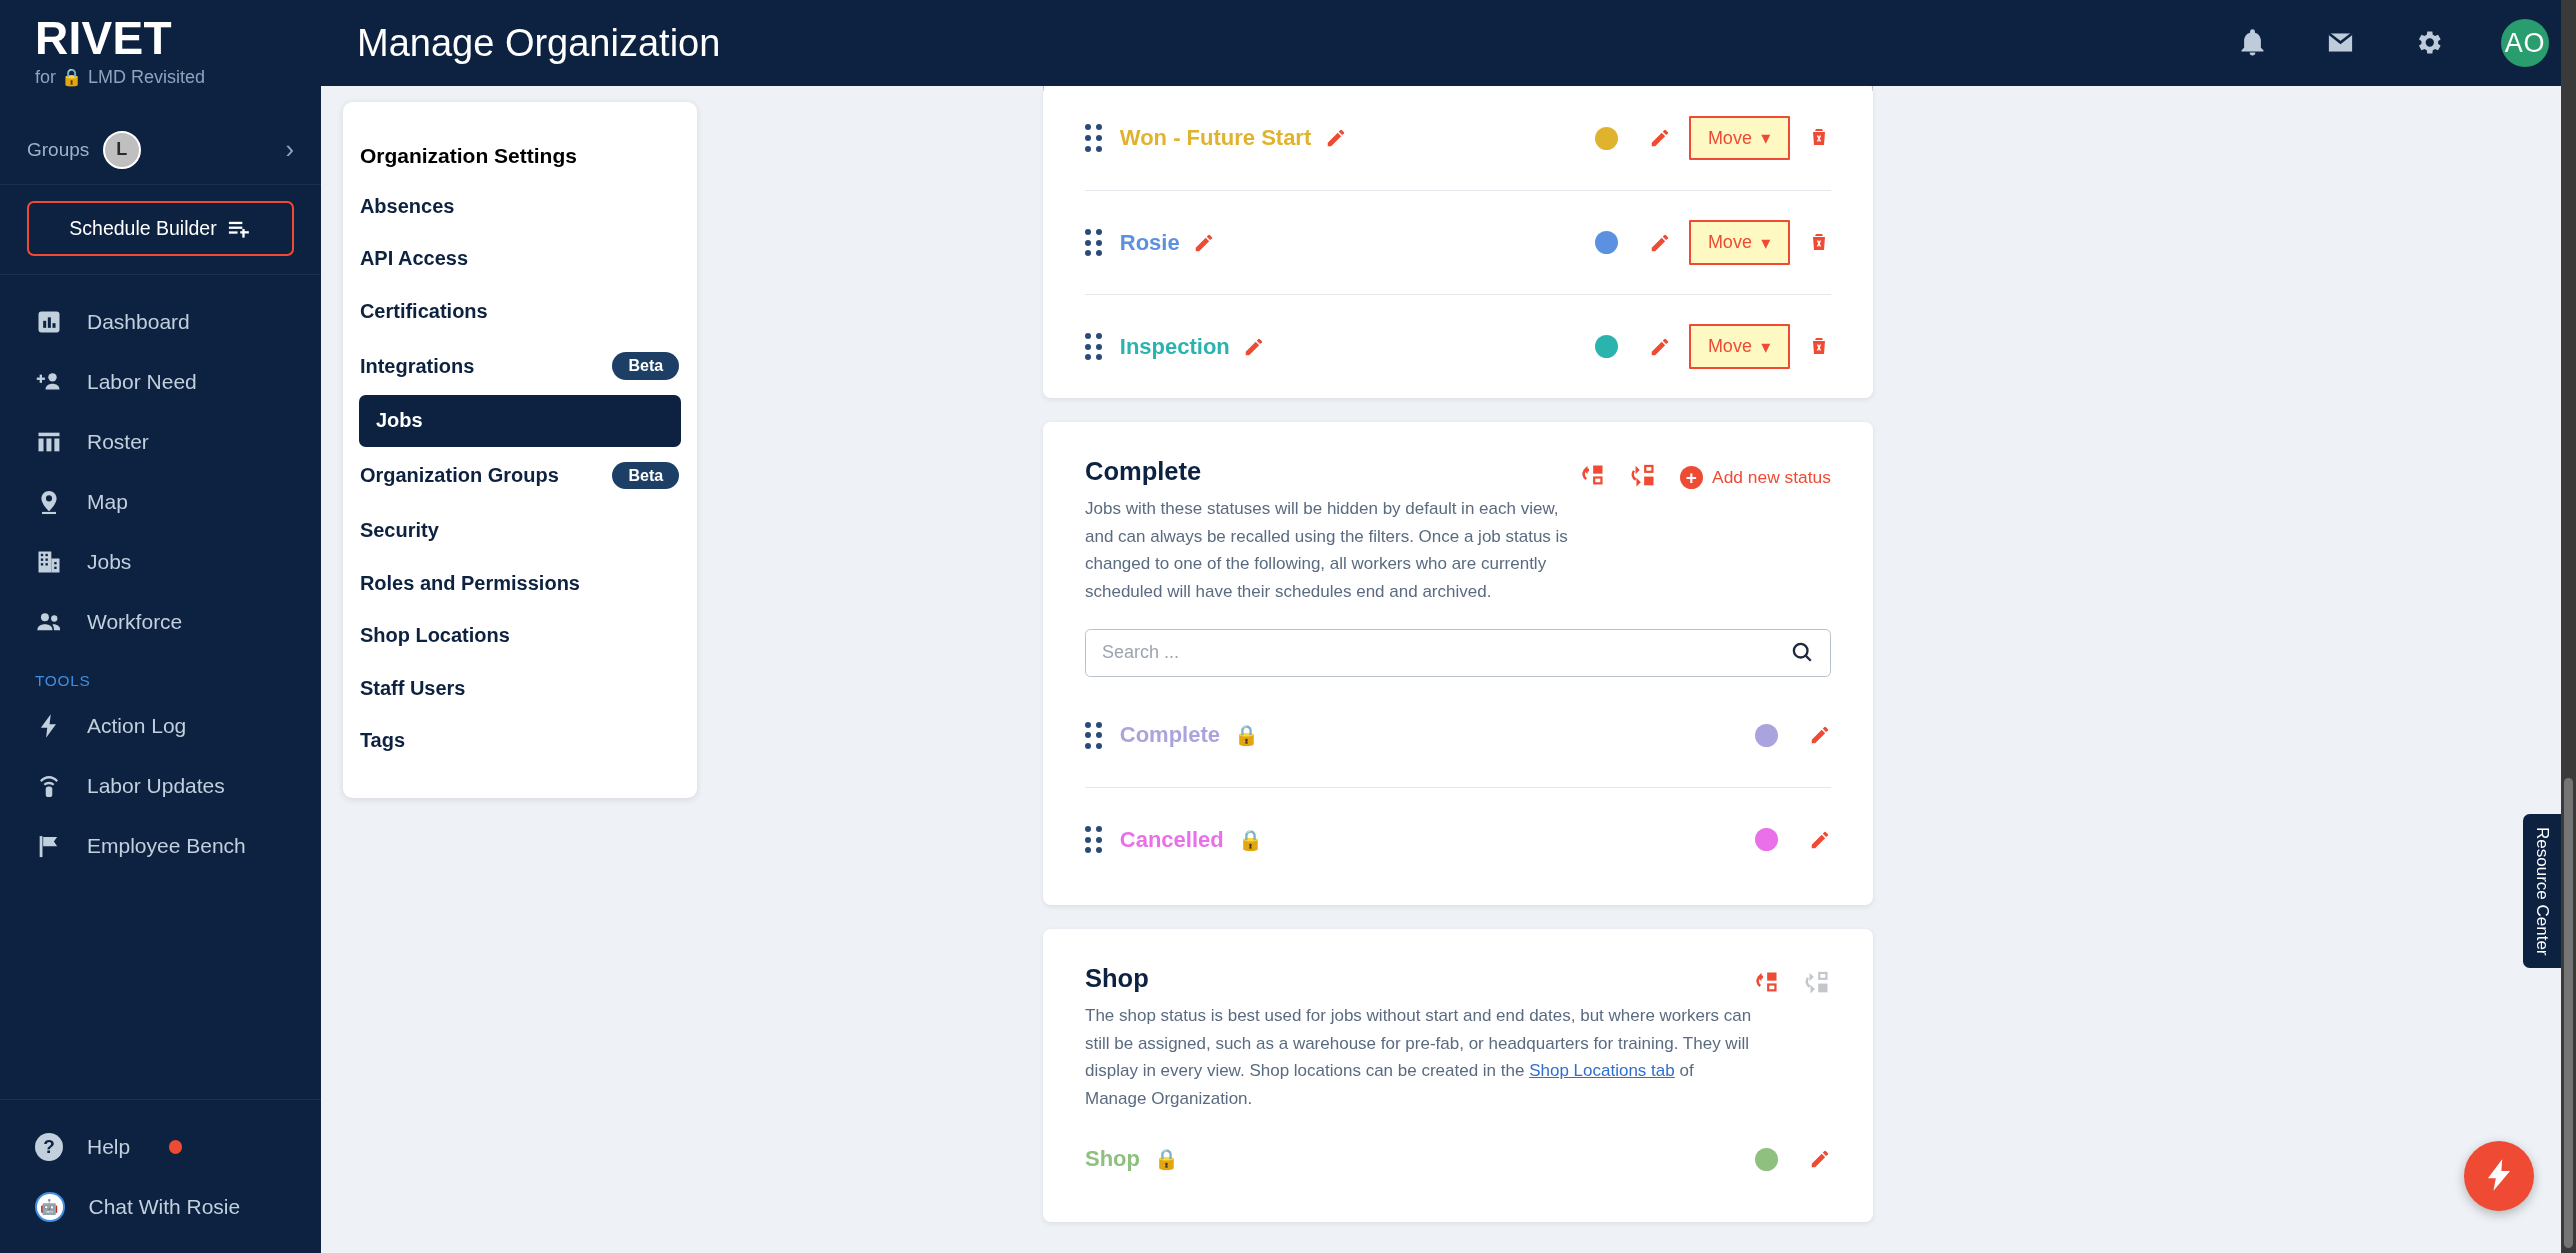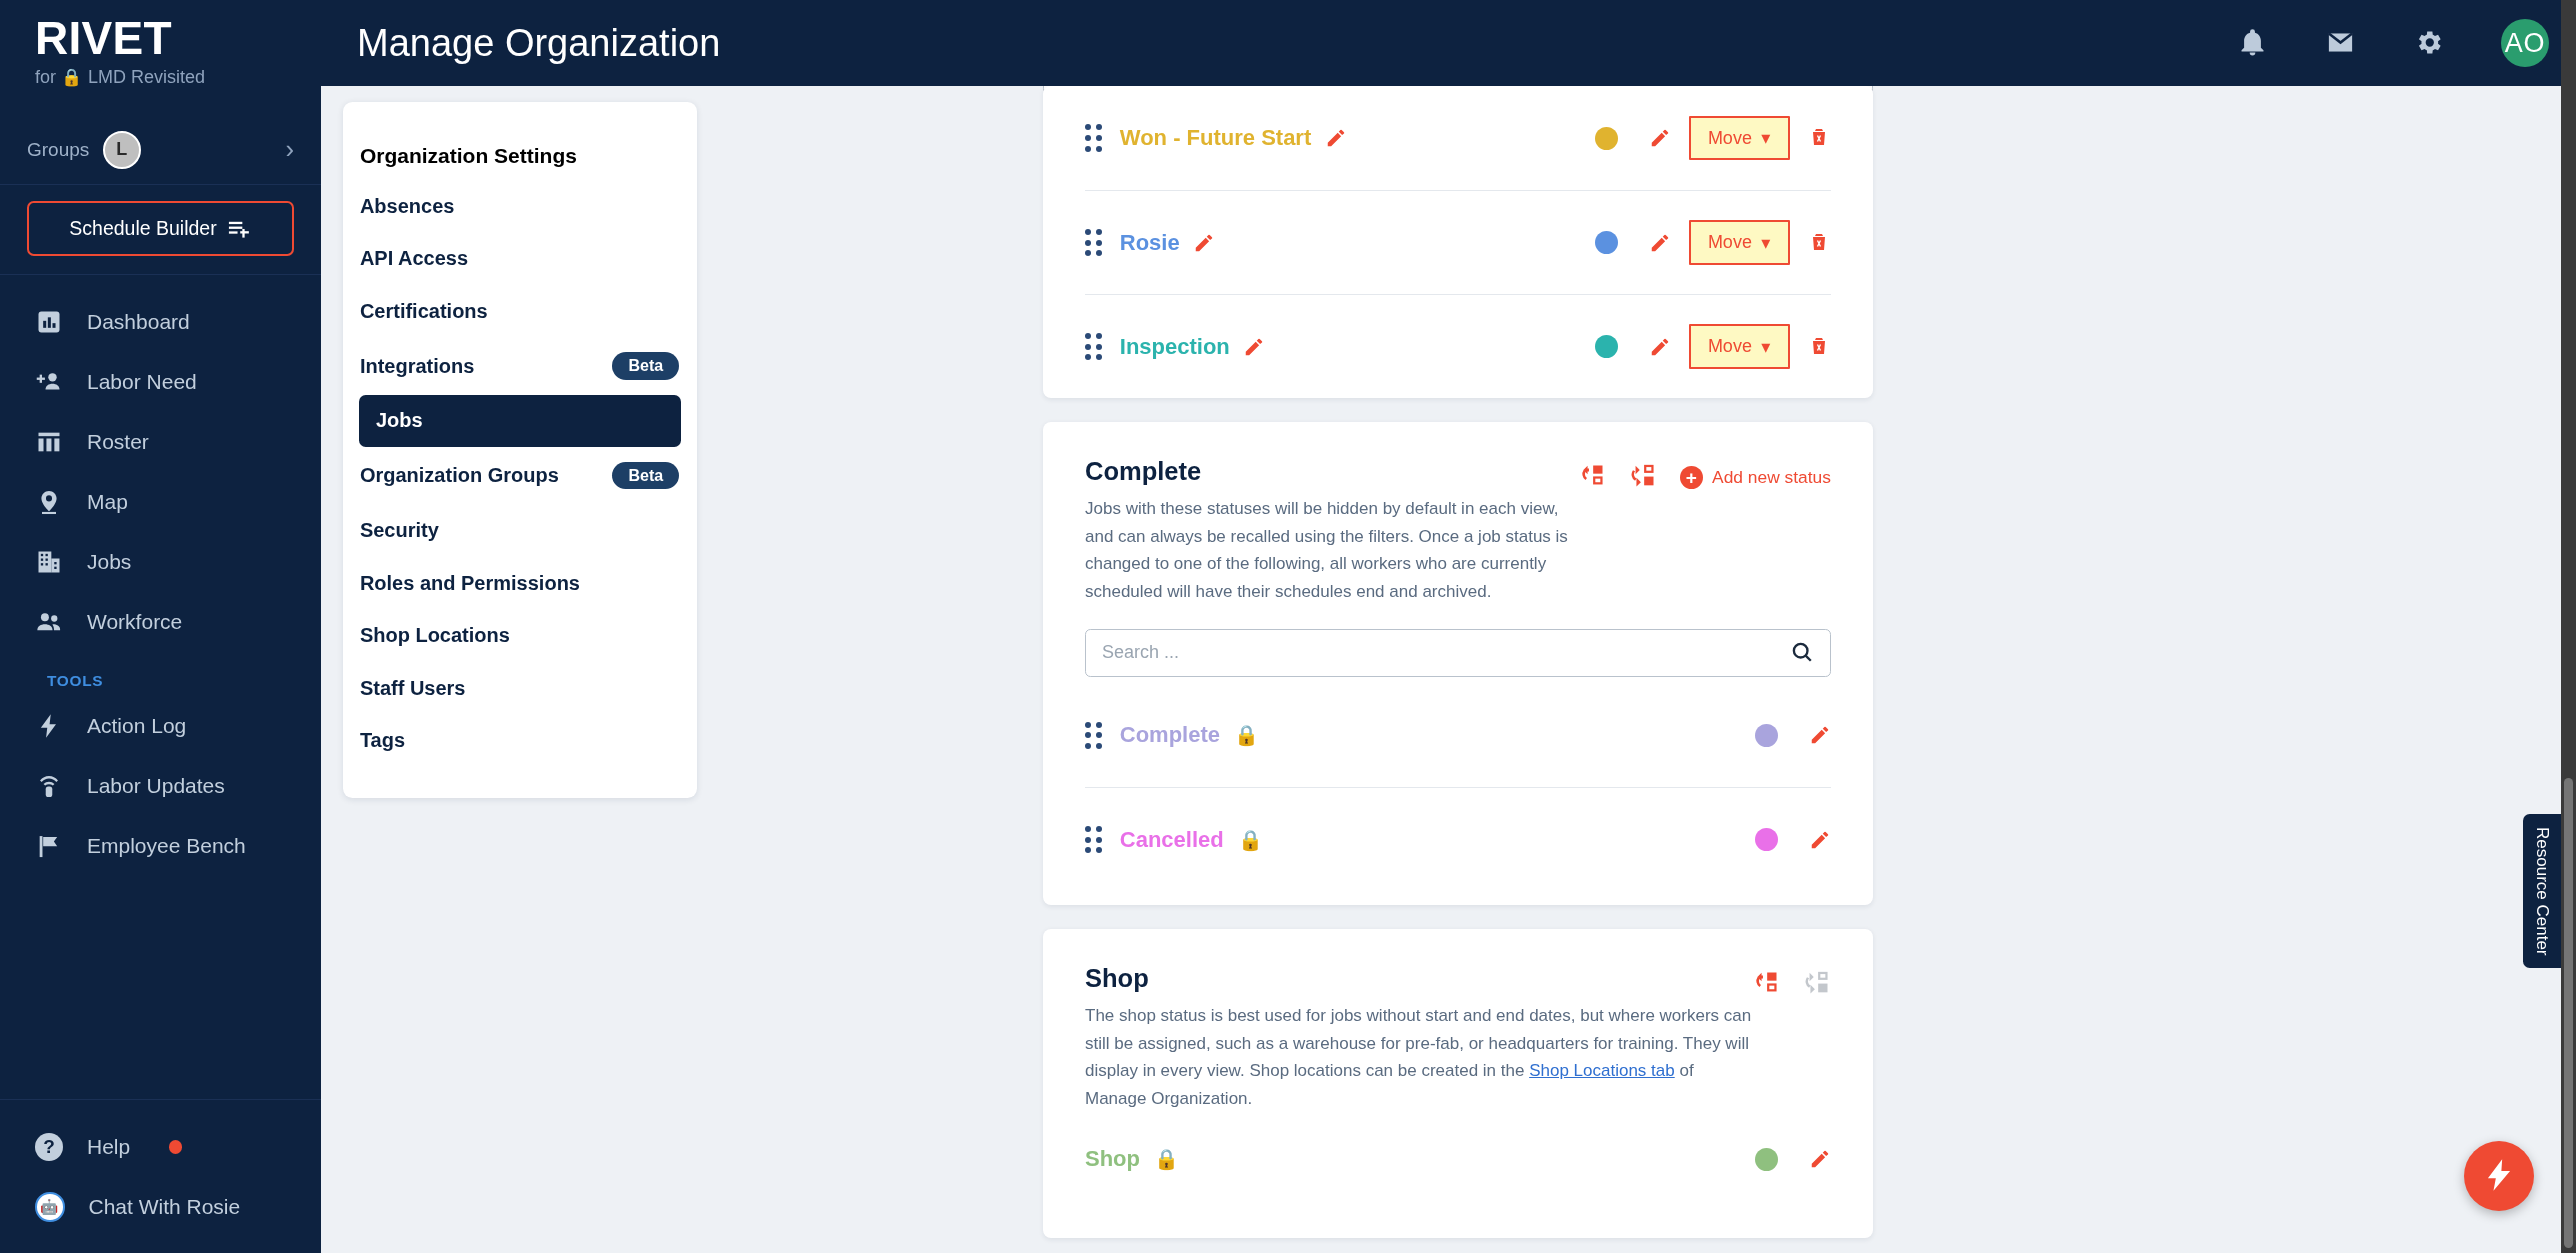--- a/index.html
+++ b/index.html
@@ -68,21 +68,21 @@
   .nav { padding-top: 17.4px; flex: 1; overflow: hidden; }
   .nav-item {
     display: flex; align-items: center;
     height: 60px; padding-left: 35px; gap: 24px;
     color: #c2cfdd; font-size: 21px; cursor: pointer;
   }
   .nav-item .ico { width: 28px; height: 28px; display: flex; align-items: center; justify-content: center; flex-shrink: 0; }
   .nav-item .ico svg { width: 28px; height: 28px; fill: #c2cfdd; }
   .nav-section {
     padding: 20px 0 5.4px 35px;
-    color: #3f8ee0; font-size: 15.4px; font-weight: 700; letter-spacing: 0.7px; margin-left: 12px;
+    color: #3f8ee0; font-size: 15.4px; font-weight: 400; letter-spacing: 0.7px;
   }
   .nav-bottom { padding-bottom: 16px; border-top: 1.3px solid #1a3055; padding-top: 17.4px; }
   .help-dot {
     width: 13.4px; height: 13.4px; border-radius: 50%; background: #ef4a33;
     margin-left: 14.8px;
   }
   .rosie-ico {
     width: 29.5px; height: 29.5px; border-radius: 50%;
     background: #ffffff; border: 2.7px solid #3f8ee0;
     display: flex; align-items: center; justify-content: center;
@@ -657,21 +657,21 @@
             <span class="dot" style="background:#e970e8"></span>
             <span class="pencil">
               <svg viewBox="0 0 24 24" fill="#ef4a33">
                   <path d="M3 17.3V21h3.7L17.6 10 13.9 6.3zM20.7 7.2a1 1 0 000-1.4l-2.5-2.5a1 1 0 00-1.4 0L15 5.1 18.7 8.8z"></path>
                 </svg>
             </span>
           </span>
         </div>
       </div>
 
-      <div class="card" style="padding-bottom:32px;">
+      <div class="card" style="padding-bottom:16px;">
         <div class="card-head">
           <div>
             <div class="card-title">Shop</div>
             <div class="card-desc">
               <span>The shop status is best used for jobs without start and end dates, but where workers can still be assigned, such as a warehouse for pre-fab, or headquarters for training. They will display in every view. Shop locations can be created in the </span><a class="link" href="#">Shop Locations tab</a><span> of Manage Organization.</span>
             </div>
           </div>
           <div class="card-actions">
             <span class="act-ico">
               <svg viewBox="0 0 24 24">

